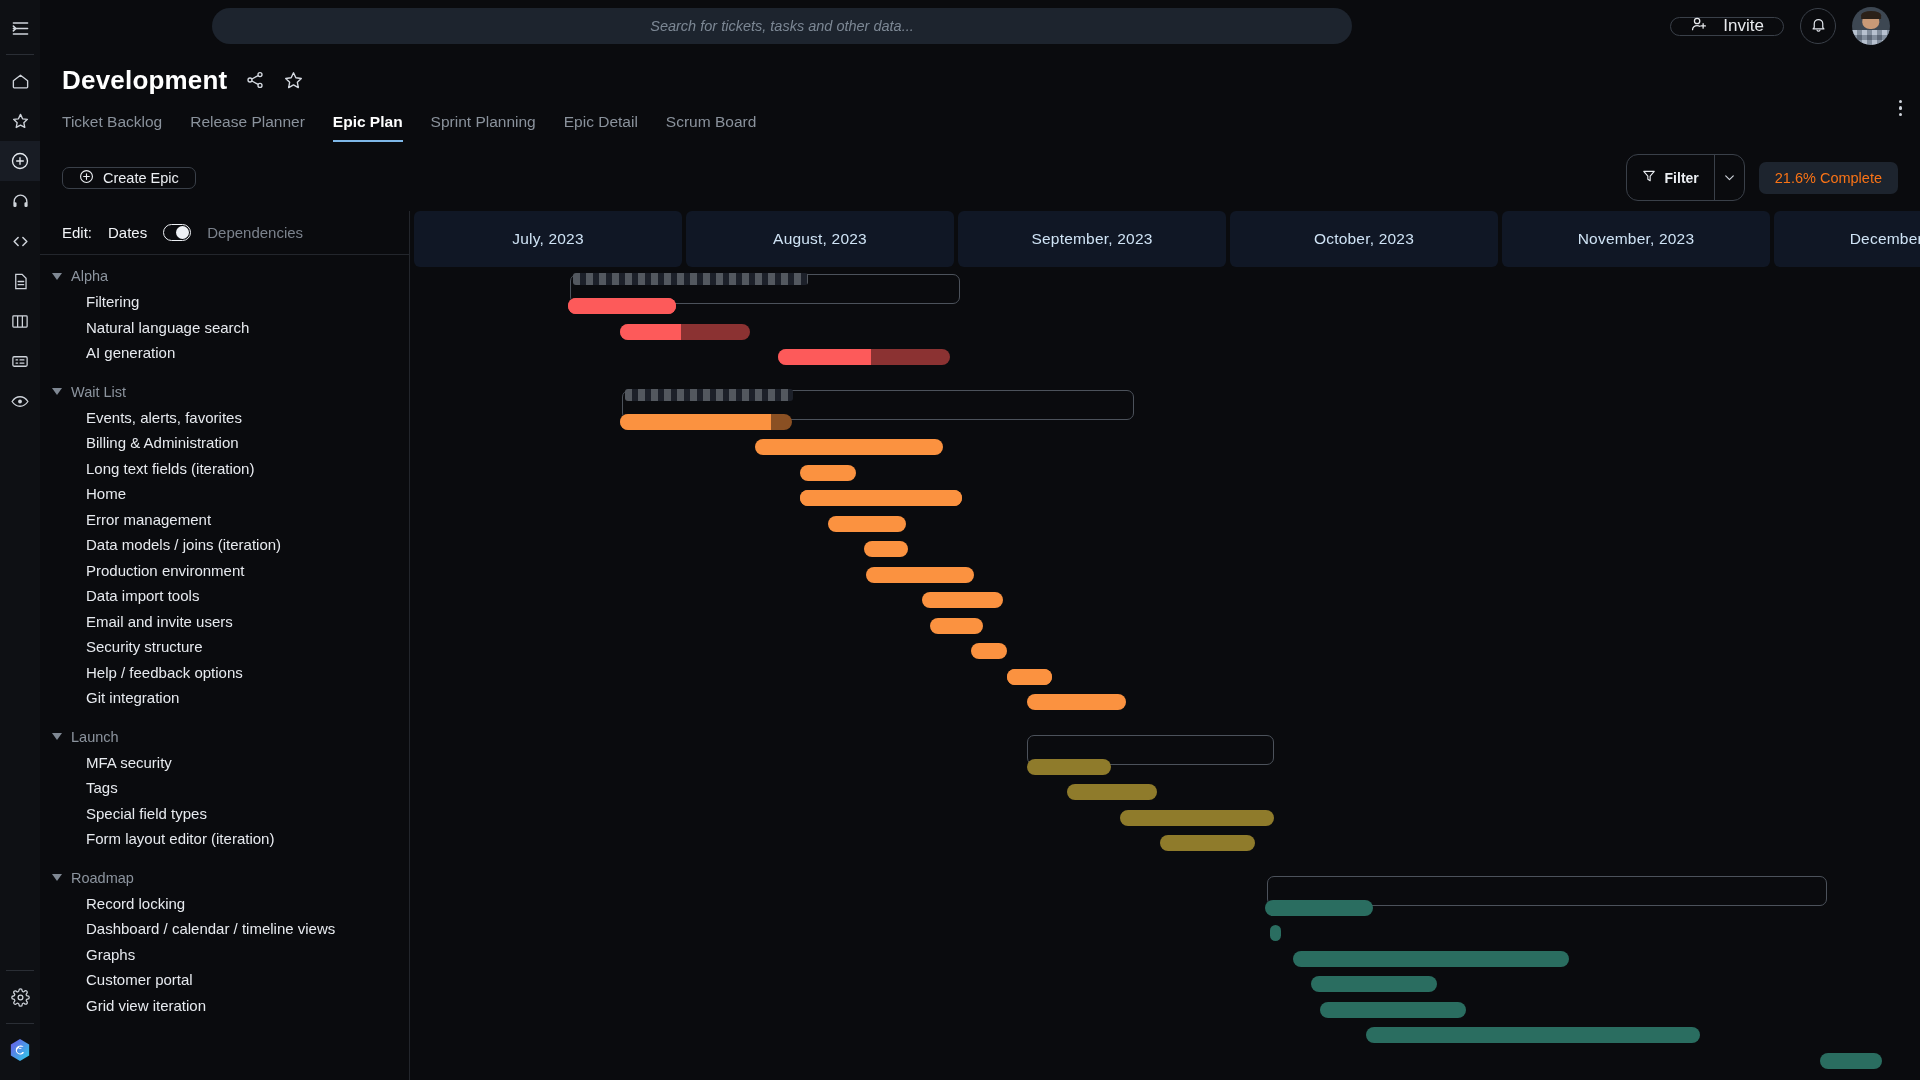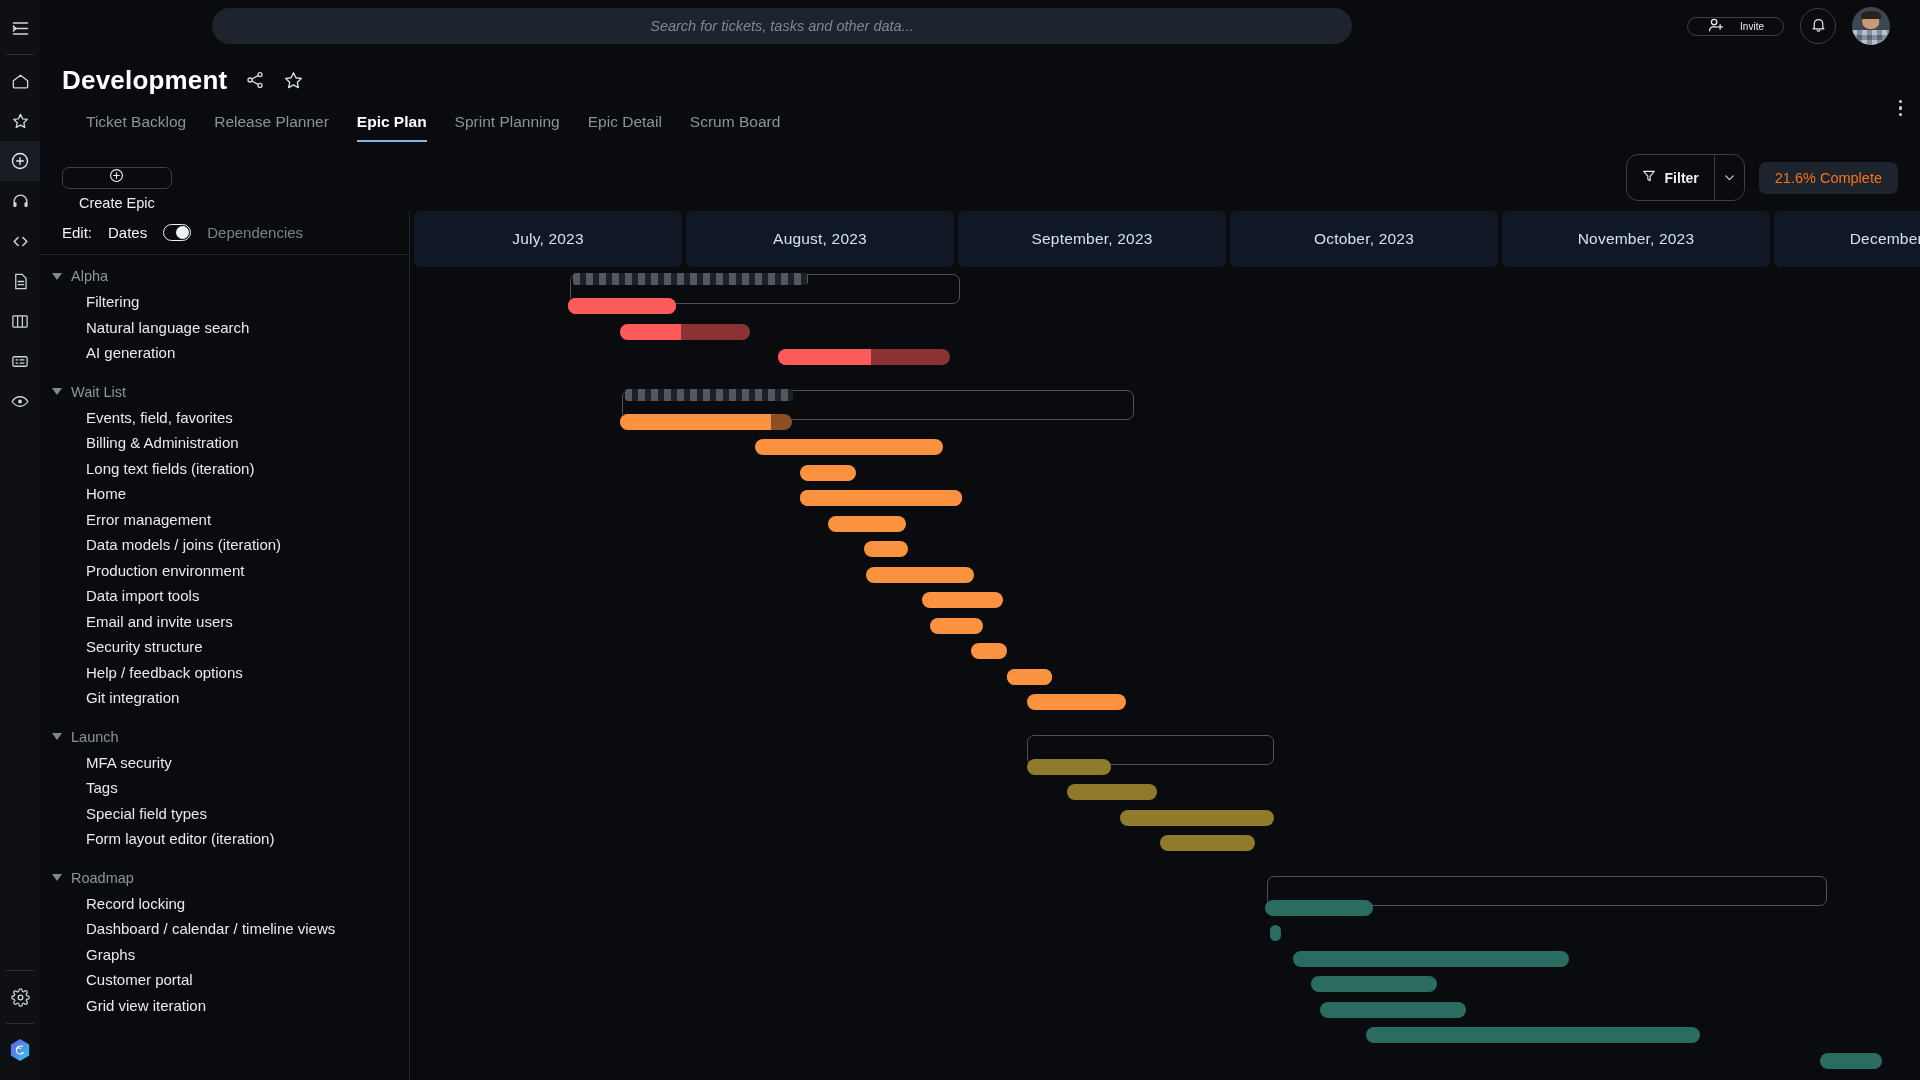--- a/index.html
+++ b/index.html
@@ -41,21 +41,21 @@
     position: absolute; left: 172px; top: 8px; width: 1140px; height: 36px;
     background: #1d242e; border-radius: 18px; border: none; outline: none;
     text-align: center; color: #cfd4db; font-size: 14.5px;
     font-family: "Liberation Sans", sans-serif; font-style: italic;
   }
   .search::placeholder { color: #7c8794; font-style: italic; }
   .topright { margin-left: auto; display: flex; align-items: center; gap: 16px; padding-right: 8px; }
   .invite {
     display: flex; align-items: center; gap: 15px;
     height: 19px; padding: 0 19px; border: 1px solid #3a4049; border-radius: 18px;
-    background: transparent; color: #e8eaed; font-size: 10px; cursor: pointer;
+    background: transparent; color: #e8eaed; font-size: 17px; cursor: pointer;
     font-family: "Liberation Sans", sans-serif;
   }
   .bell {
     width: 36px; height: 36px; border: 1px solid #3a4049; border-radius: 50%;
     display: flex; align-items: center; justify-content: center; color: #dfe3e8; cursor: pointer;
   }
   .avatar {
     width: 38px; height: 38px; border-radius: 50%; overflow: hidden; cursor: pointer;
     background: #3d4752; position: relative;
   }
@@ -68,36 +68,36 @@
       repeating-linear-gradient(90deg,#d8dee6 0 5px,#9aa3ae 5px 10px),
       repeating-linear-gradient(0deg,#d8dee6 0 5px,#9aa3ae 5px 10px);
     background-blend-mode: multiply; }
 
   
   .pagehead { padding: 6px 22px 0 22px; }
   .title-row { display: flex; align-items: center; gap: 18px; height: 44px; }
   .page-title { font-size: 26px; font-weight: bold; letter-spacing: .2px; color: #ffffff; }
   .icon-btn { color: #d5dae1; cursor: pointer; display: flex; align-items: center; }
 
-  .tabs { display: flex; align-items: flex-end; gap: 28px; height: 38px; position: relative; margin-top: 2px; margin-left: 24px; }
+  .tabs { display: flex; align-items: flex-end; gap: 28px; height: 38px; position: relative; margin-top: 2px; }
   .tab {
     font-size: 15.5px; color: #8a929c; padding-bottom: 9px; cursor: pointer; white-space: nowrap;
     border-bottom: 2px solid transparent;
   }
   .tab.active { color: #ffffff; font-weight: bold; border-bottom: 2px solid #7fb8e8; }
   .tabs-rule { position: absolute; left: -22px; right: -22px; bottom: 0; height: 1px; background: #23262c; z-index: -1; }
   .kebab { position: absolute; right: -4px; bottom: 26px; display:flex; flex-direction:column; gap:3px; cursor:pointer; }
   .kebab i { width: 3.5px; height: 3.5px; background: #cfd4db; border-radius: 50%; display:block; }
 
   
   .actionrow { display: flex; align-items: center; padding: 12px 22px 10px 22px; }
   .create-epic {
     display: flex; align-items: center; gap: 9px; height: 22px; padding: 0 16px;
     border: 1px solid #3a4049; border-radius: 7px; background: transparent;
-    color: #eceff3; font-size: 14.5px; cursor: pointer; font-family:"Liberation Sans",sans-serif;flex-direction:column;
+    color: #eceff3; font-size: 14.5px; cursor: pointer; font-family:"Liberation Sans",sans-serif;
   }
   .action-right { margin-left: auto; display: flex; align-items: center; gap: 14px; }
   .filter-grp { display: flex; align-items: stretch; border: 1px solid #3a4049; border-radius: 12px; overflow: hidden; height: 47px; }
   .filter-btn { display: flex; align-items: center; gap: 9px; padding: 0 15px; color: #eceff3; font-size: 14px; font-weight: bold; cursor: pointer; }
   .filter-caret { display: flex; align-items: center; justify-content: center; width: 30px; border-left: 1px solid #3a4049; color: #cfd4db; cursor: pointer; }
   .complete-badge {
     background: #1d242e; border-radius: 7px; height: 32px; display: flex; align-items: center;
     padding: 0 16px; font-size: 14.5px; color: #f97316; cursor: pointer;
   }
 
@@ -349,21 +349,21 @@
               <span class="group-name">Alpha</span>
             </div>
             <div class="epic-row">Filtering</div>
             <div class="epic-row">Natural language search</div>
             <div class="epic-row">AI generation</div>
             <div class="group-gap"></div>
             <div class="group-head">
               <span class="caret"></span>
               <span class="group-name">Wait List</span>
             </div>
-            <div class="epic-row">Events, field, favorites</div>
+            <div class="epic-row">Events, alerts, favorites</div>
             <div class="epic-row">Billing &amp; Administration</div>
             <div class="epic-row">Long text fields (iteration)</div>
             <div class="epic-row">Home</div>
             <div class="epic-row">Error management</div>
             <div class="epic-row">Data models / joins (iteration)</div>
             <div class="epic-row">Production environment</div>
             <div class="epic-row">Data import tools</div>
             <div class="epic-row">Email and invite users</div>
             <div class="epic-row">Security structure</div>
             <div class="epic-row">Help / feedback options</div>

